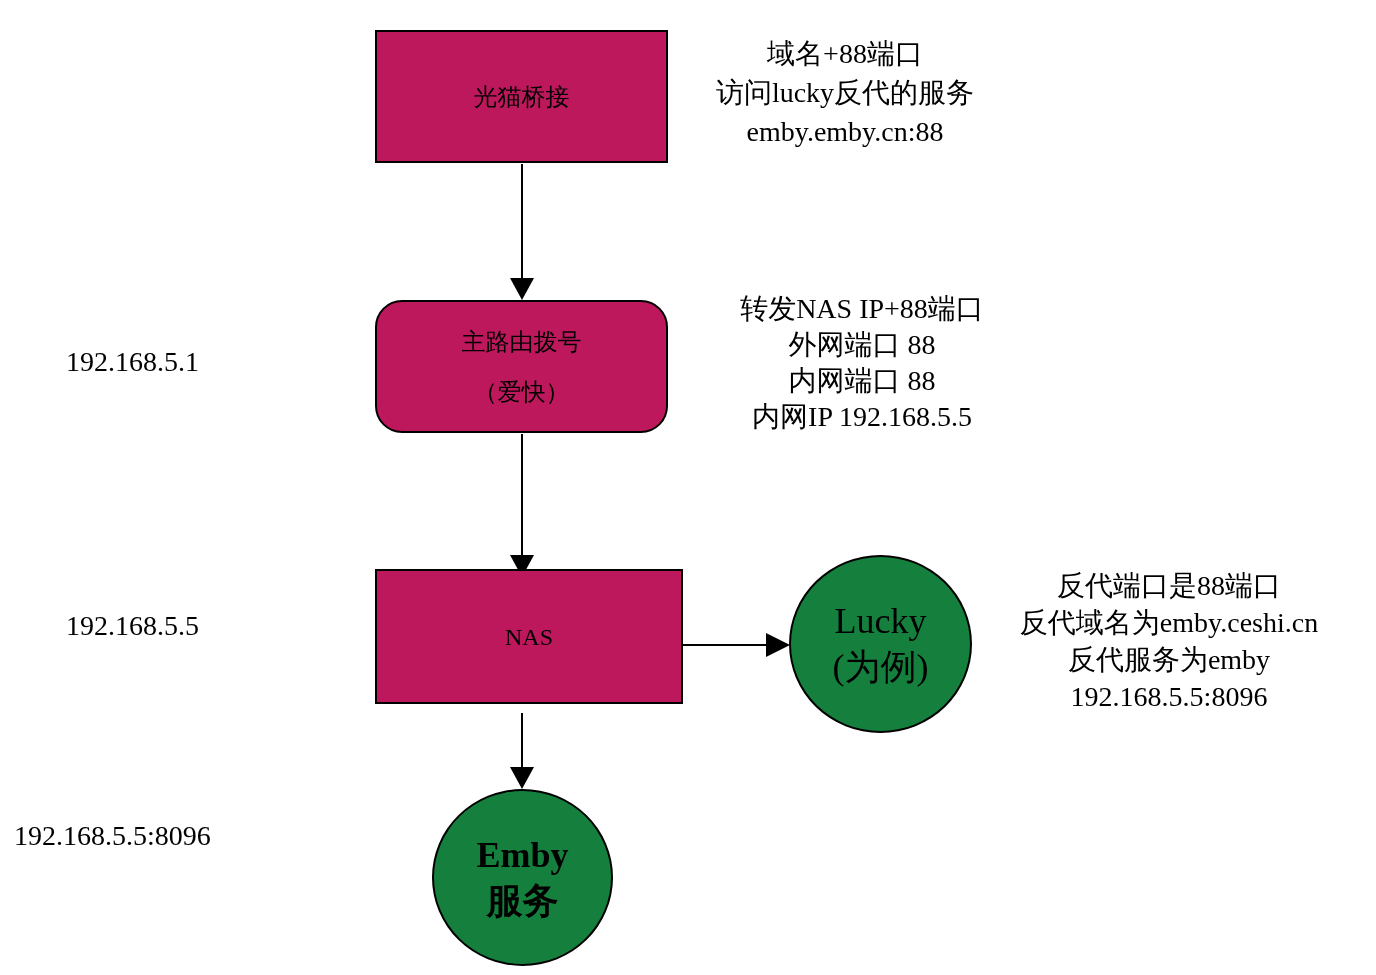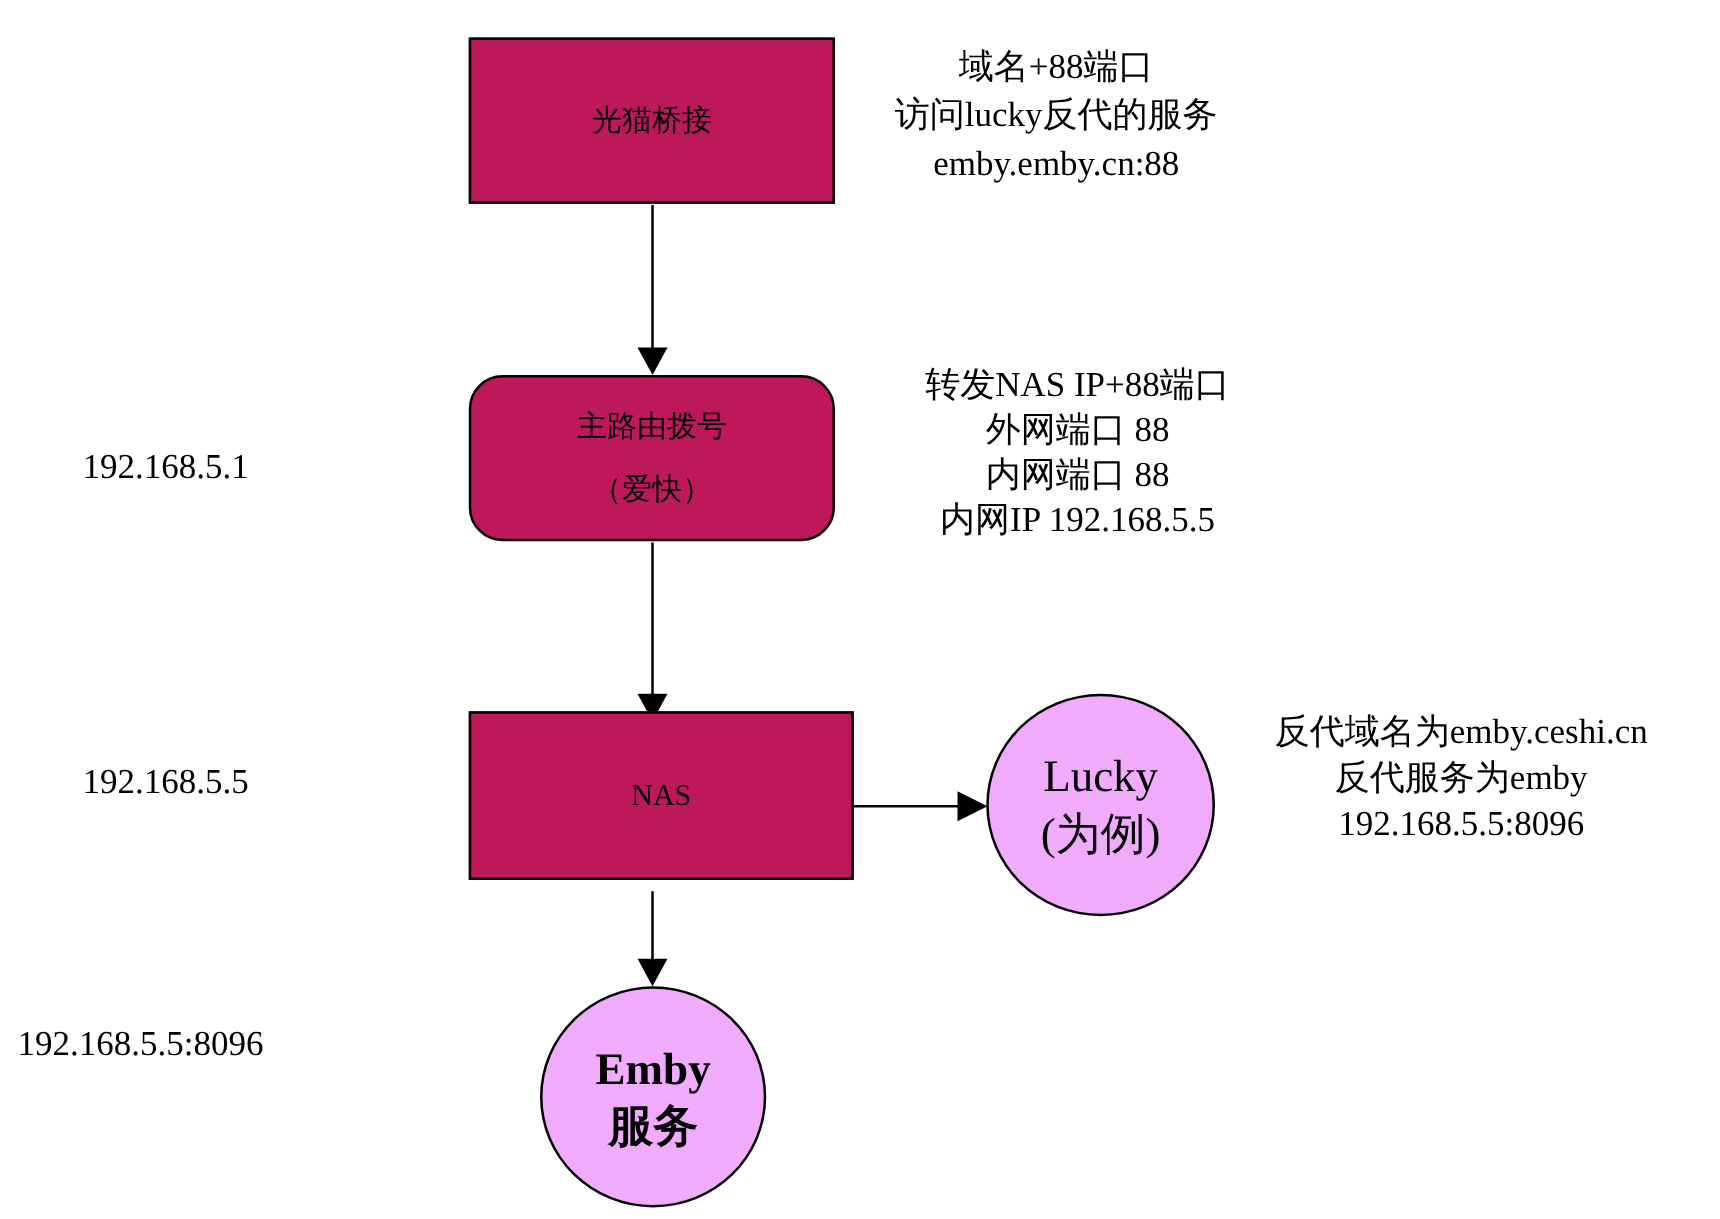--- a/index.html
+++ b/index.html
@@ -42,21 +42,21 @@
     justify-content: center;
     font-size: 24px;
     line-height: 50px;
     text-align: center;
   }
   .node-circle {
     position: absolute;
     box-sizing: border-box;
     border: 2px solid #000000;
     border-radius: 50%;
-    background: #f0abfc;
+    background: #15803d;
     display: flex;
     flex-direction: column;
     align-items: center;
     justify-content: center;
     font-size: 36px;
     line-height: 46px;
     text-align: center;
   }
   .annotation {
     position: absolute;
@@ -71,21 +71,21 @@
   .side-label {
     position: absolute;
     font-size: 28px;
     white-space: nowrap;
   }
   #box-modem  { left: 375px; top: 30px;  width: 293px; height: 133px; }
   #box-router { left: 375px; top: 300px; width: 293px; height: 133px; border-radius: 27px; }
   #box-nas    { left: 375px; top: 569px; width: 308px; height: 135px; }
   #circle-lucky { left: 789px; top: 555px; width: 183px; height: 178px; }
   #circle-emby  { left: 432px; top: 789px; width: 181px; height: 177px; font-weight: bold; }
-  #label-router-ip { left: 66px; top: 358px; }
+  #label-router-ip { left: 66px; top: 346px; }
   #label-nas-ip    { left: 66px; top: 610px; }
   #label-emby-addr { left: 14px; top: 820px; }
 </style>
 </head>
 <body>
 
 <div class="canvas">
 
   <svg class="connectors" viewBox="0 0 1376 975" xmlns="http://www.w3.org/2000/svg">
     <g>
@@ -142,18 +142,19 @@
   </div>
 
   <div class="annotation ann-router">
     <span class="ann-line">转发NAS IP+88端口</span>
     <span class="ann-line">外网端口 88</span>
     <span class="ann-line">内网端口 88</span>
     <span class="ann-line">内网IP 192.168.5.5</span>
   </div>
 
   <div class="annotation ann-lucky">
+    <span class="ann-line">反代端口是88端口</span>
     <span class="ann-line">反代域名为emby.ceshi.cn</span>
     <span class="ann-line">反代服务为emby</span>
     <span class="ann-line">192.168.5.5:8096</span>
   </div>
 
 </div>
 
 </body></html>

